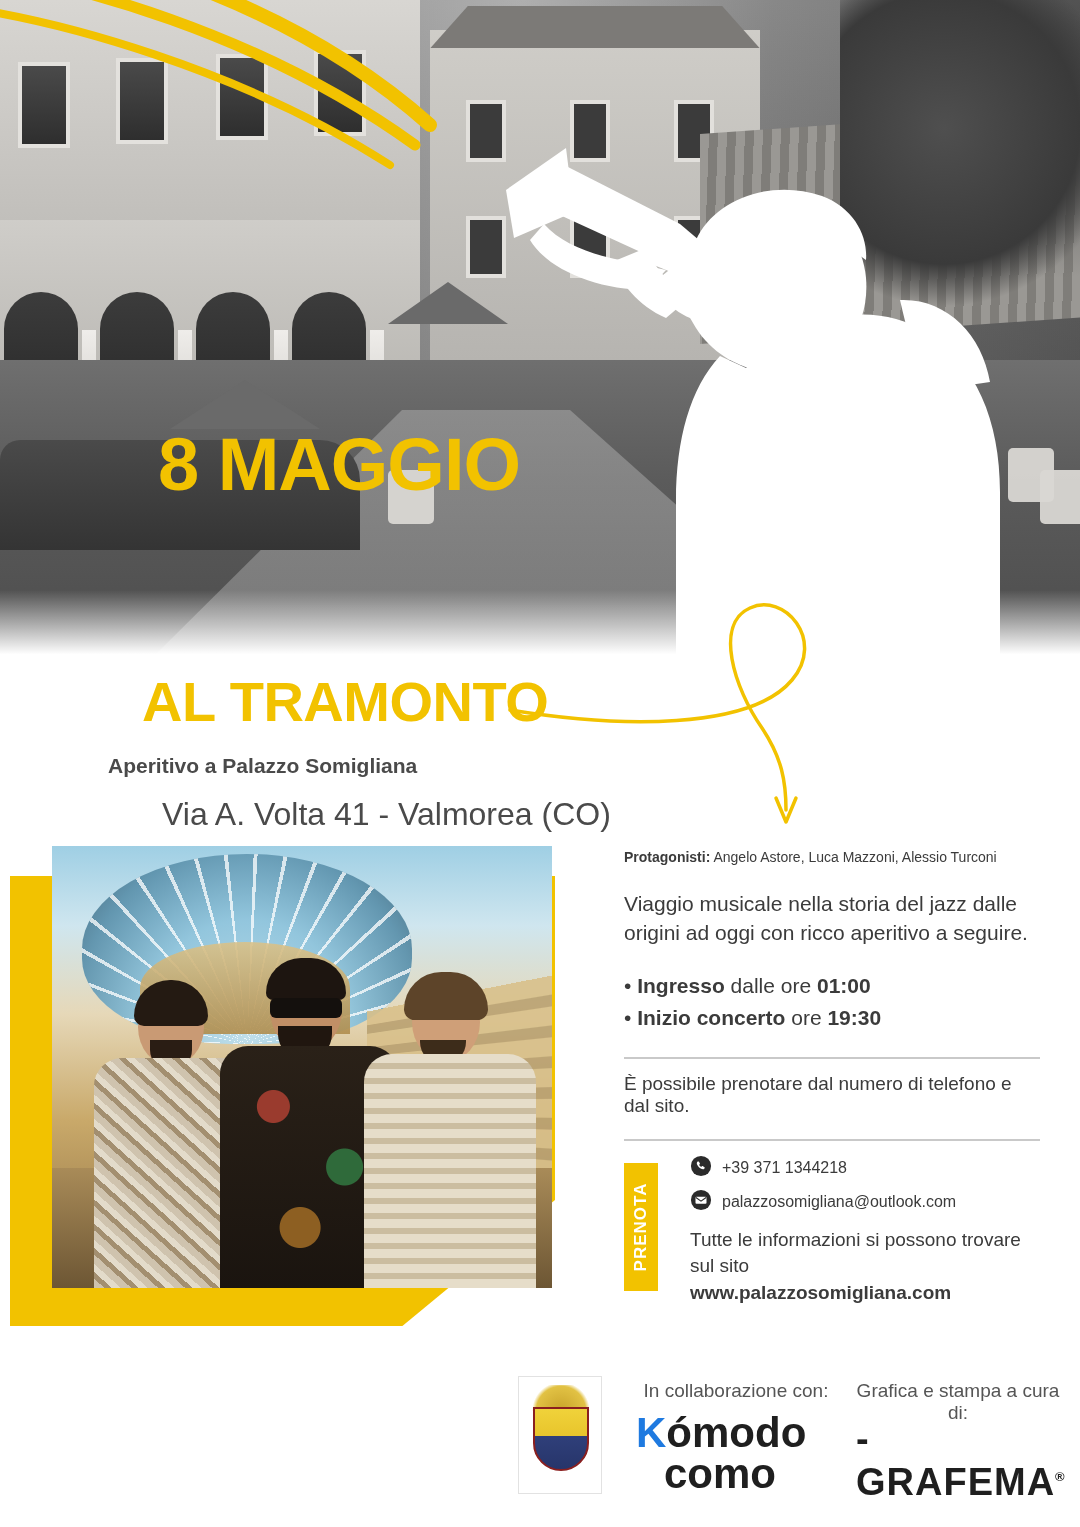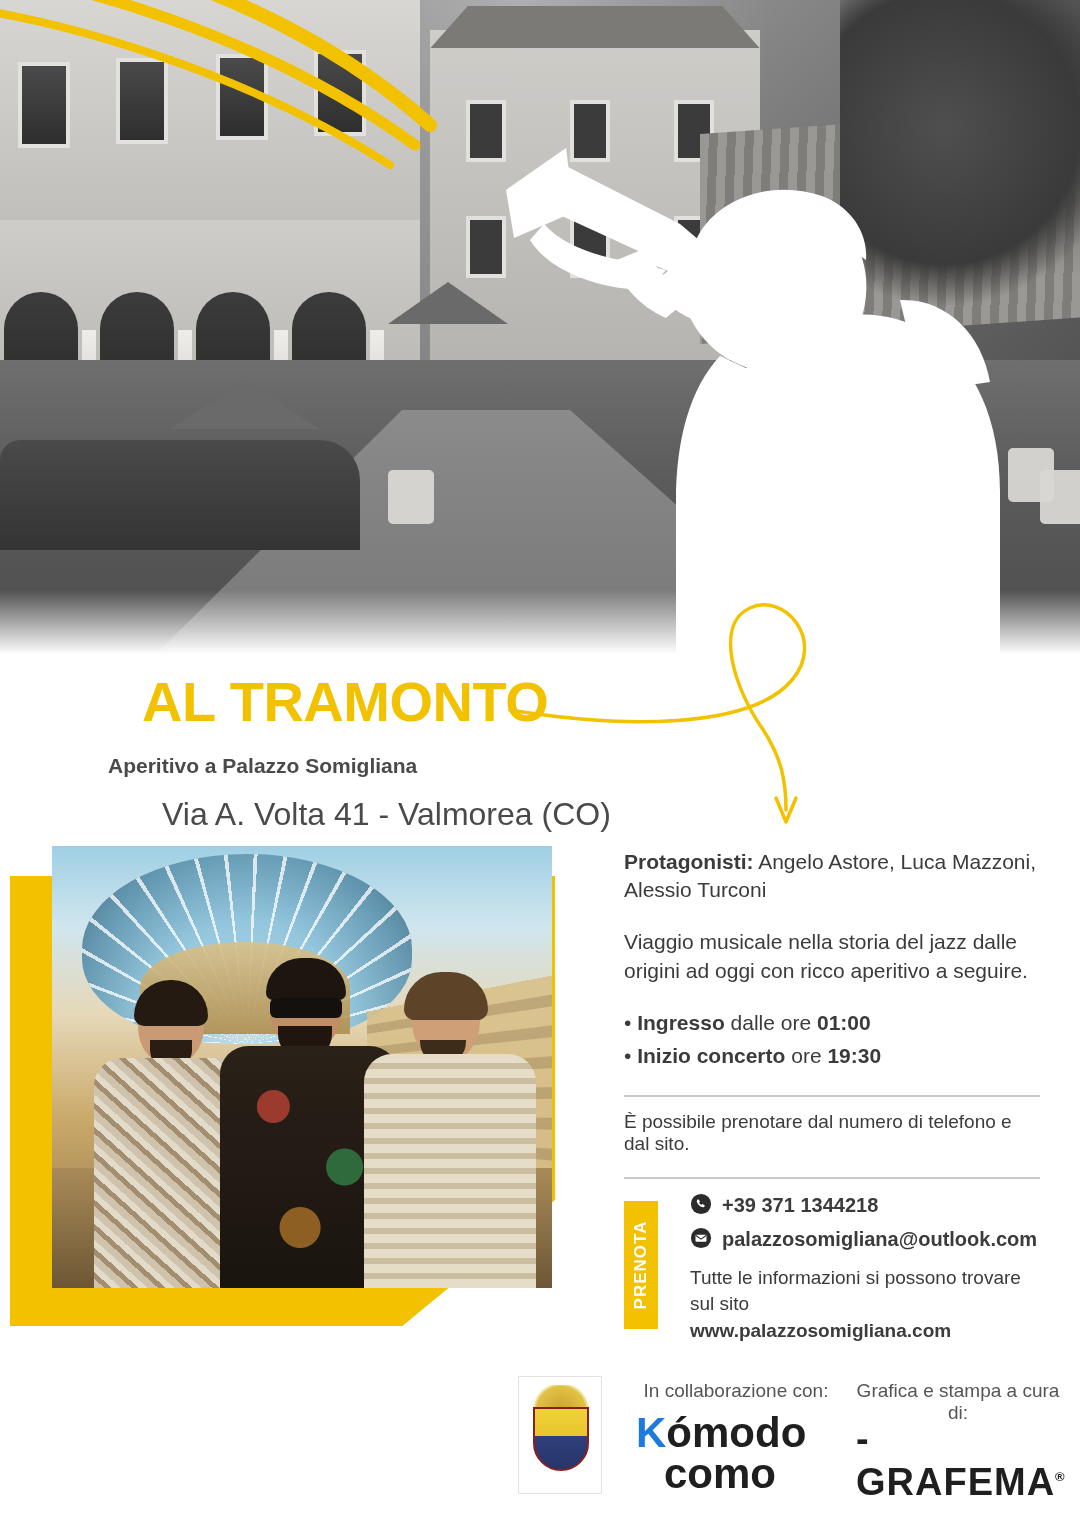--- a/index.html
+++ b/index.html
@@ -191,21 +191,21 @@
   .bp-floor {
     position: absolute; left: 0; bottom: 0; width: 500px; height: 120px;
     background: linear-gradient(180deg,#a98b58,#6d5634);
   }
   .musician { position: absolute; bottom: 0; }
   .m-head { position: absolute; border-radius: 50%; }
   .m-body { position: absolute; border-radius: 28px 28px 0 0; }
 
   
   .col-right { position: absolute; left: 624px; top: 848px; width: 416px; }
-  .prot { font-size: 21px; line-height: 1.35; color: #3b3b3b; font-weight: 400; }
+  .prot { font-size: 14px; line-height: 1.35; color: #3b3b3b; font-weight: 400; }
   .prot b { font-weight: 700; }
   .desc { margin-top: 22px; font-size: 21px; line-height: 1.4; color: #3b3b3b; }
   .bullets { margin-top: 22px; font-size: 21px; line-height: 1.55; color: #3b3b3b; }
   .bullets b { font-weight: 700; }
   .rule { height: 2px; background: #c9c9c9; margin: 22px 0 14px; }
   .limit {
     font-size: 22px; font-weight: 700; color: #f2c200; letter-spacing: .2px;
   }
   .limit-sub { margin-top: 4px; font-size: 19px; color: #3b3b3b; }
 
@@ -215,21 +215,21 @@
     background: #f2c200;
     display: flex; align-items: center; justify-content: center;
   }
   .prenota-tab span {
     transform: rotate(-90deg);
     font-size: 17px; font-weight: 700; color: #ffffff; letter-spacing: 1px;
     white-space: nowrap;
   }
   .contact-row { display: flex; align-items: center; gap: 10px; margin-bottom: 8px; }
   .contact-row .ico { flex: 0 0 auto; }
-  .contact-row .txt { font-size: 20px; font-weight: 700; color: #3b3b3b; }
+  .contact-row .txt { font-size: 16px; font-weight: 400; color: #3b3b3b; }
   .site-note { margin-top: 12px; font-size: 19px; color: #3b3b3b; line-height: 1.4; }
   .site-note b { font-weight: 700; }
 
   
   .footer { position: absolute; left: 0; top: 1360px; width: 1080px; height: 167px; }
   .crest {
     position: absolute; left: 518px; top: 16px; width: 84px; height: 118px;
     background: #ffffff; border: 1px solid #e2e2e2;
   }
   .crest-shield {
@@ -331,20 +331,21 @@
 
       <path d="M250,236 C220,268 206,320 206,380 L206,545 L530,545 L530,372 C530,300 506,244 456,212 C430,196 396,190 364,198 C330,206 300,226 276,248 Z"></path>
 
       <path d="M262,196 C226,214 196,186 182,164 L214,138 C232,160 250,172 272,170 Z"></path>
       <path d="M196,198 C168,186 150,162 142,142 L176,128 C186,150 202,168 222,176 Z"></path>
 
       <path d="M430,180 C476,178 512,214 520,262 L452,272 C444,236 436,206 430,180 Z"></path>
     </g>
   </svg>
 
+  <div class="t-date">8 MAGGIO</div>
   <div class="t-tramonto">AL TRAMONTO</div>
   <div class="t-sub1">Aperitivo a Palazzo Somigliana</div>
   <div class="t-sub2">Via A. Volta 41 - Valmorea (CO)</div>
 
   <svg class="arrow" viewBox="0 0 400 270">
     <path d="M10,150 C120,168 250,170 292,120 C326,80 284,32 250,48 C214,64 234,128 262,168 C282,198 286,222 286,250" stroke="#f2c200" stroke-width="3.5" fill="none" stroke-linecap="round"></path>
     <path d="M276,238 L286,262 L296,238" stroke="#f2c200" stroke-width="3.5" fill="none" stroke-linecap="round" stroke-linejoin="round"></path>
   </svg>
 
   <div class="yellow-shape"></div>

